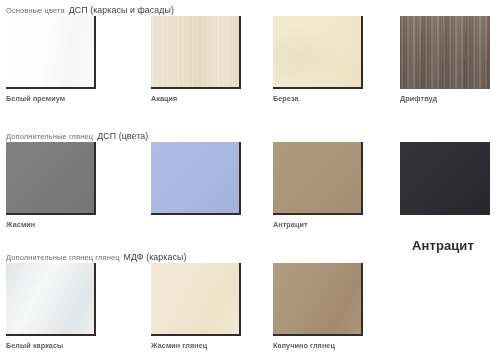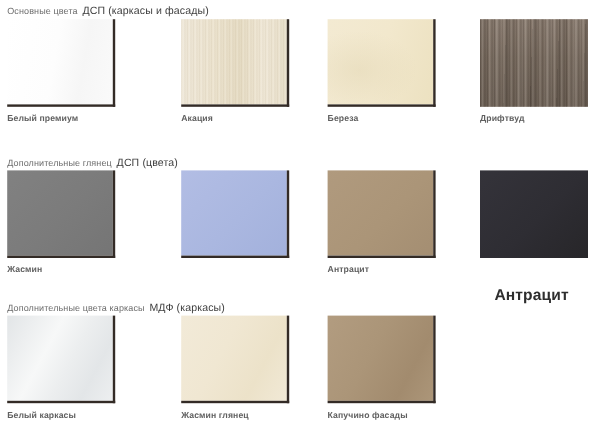--- a/index.html
+++ b/index.html
@@ -226,35 +226,35 @@
       <div class="swatch-cell col-4">
         <div class="swatch-chip tex-anthracite no-edge"></div>
         <div class="swatch-label emphasis">Антрацит</div>
       </div>
 
     </div>
   </div>
 
   <div class="section section-3">
     <div class="section-heading">
-      <span class="heading-primary">Дополнительные цвета каркасы</span><span class="heading-secondary">МДФ (каркасы)</span>
+      <span class="heading-primary">Дополнительные глянец глянец</span><span class="heading-secondary">МДФ (каркасы)</span>
     </div>
     <div class="swatch-row">
 
       <div class="swatch-cell col-1">
         <div class="swatch-chip tex-white-gloss"></div>
         <div class="swatch-label">Белый каркасы</div>
       </div>
 
       <div class="swatch-cell col-2">
         <div class="swatch-chip tex-jasmine-gloss"></div>
         <div class="swatch-label">Жасмин глянец</div>
       </div>
 
       <div class="swatch-cell col-3">
         <div class="swatch-chip tex-cappuccino-gloss"></div>
-        <div class="swatch-label">Капучино фасады</div>
+        <div class="swatch-label">Капучино глянец</div>
       </div>
 
     </div>
   </div>
 
 </div>
 
 </body></html>

